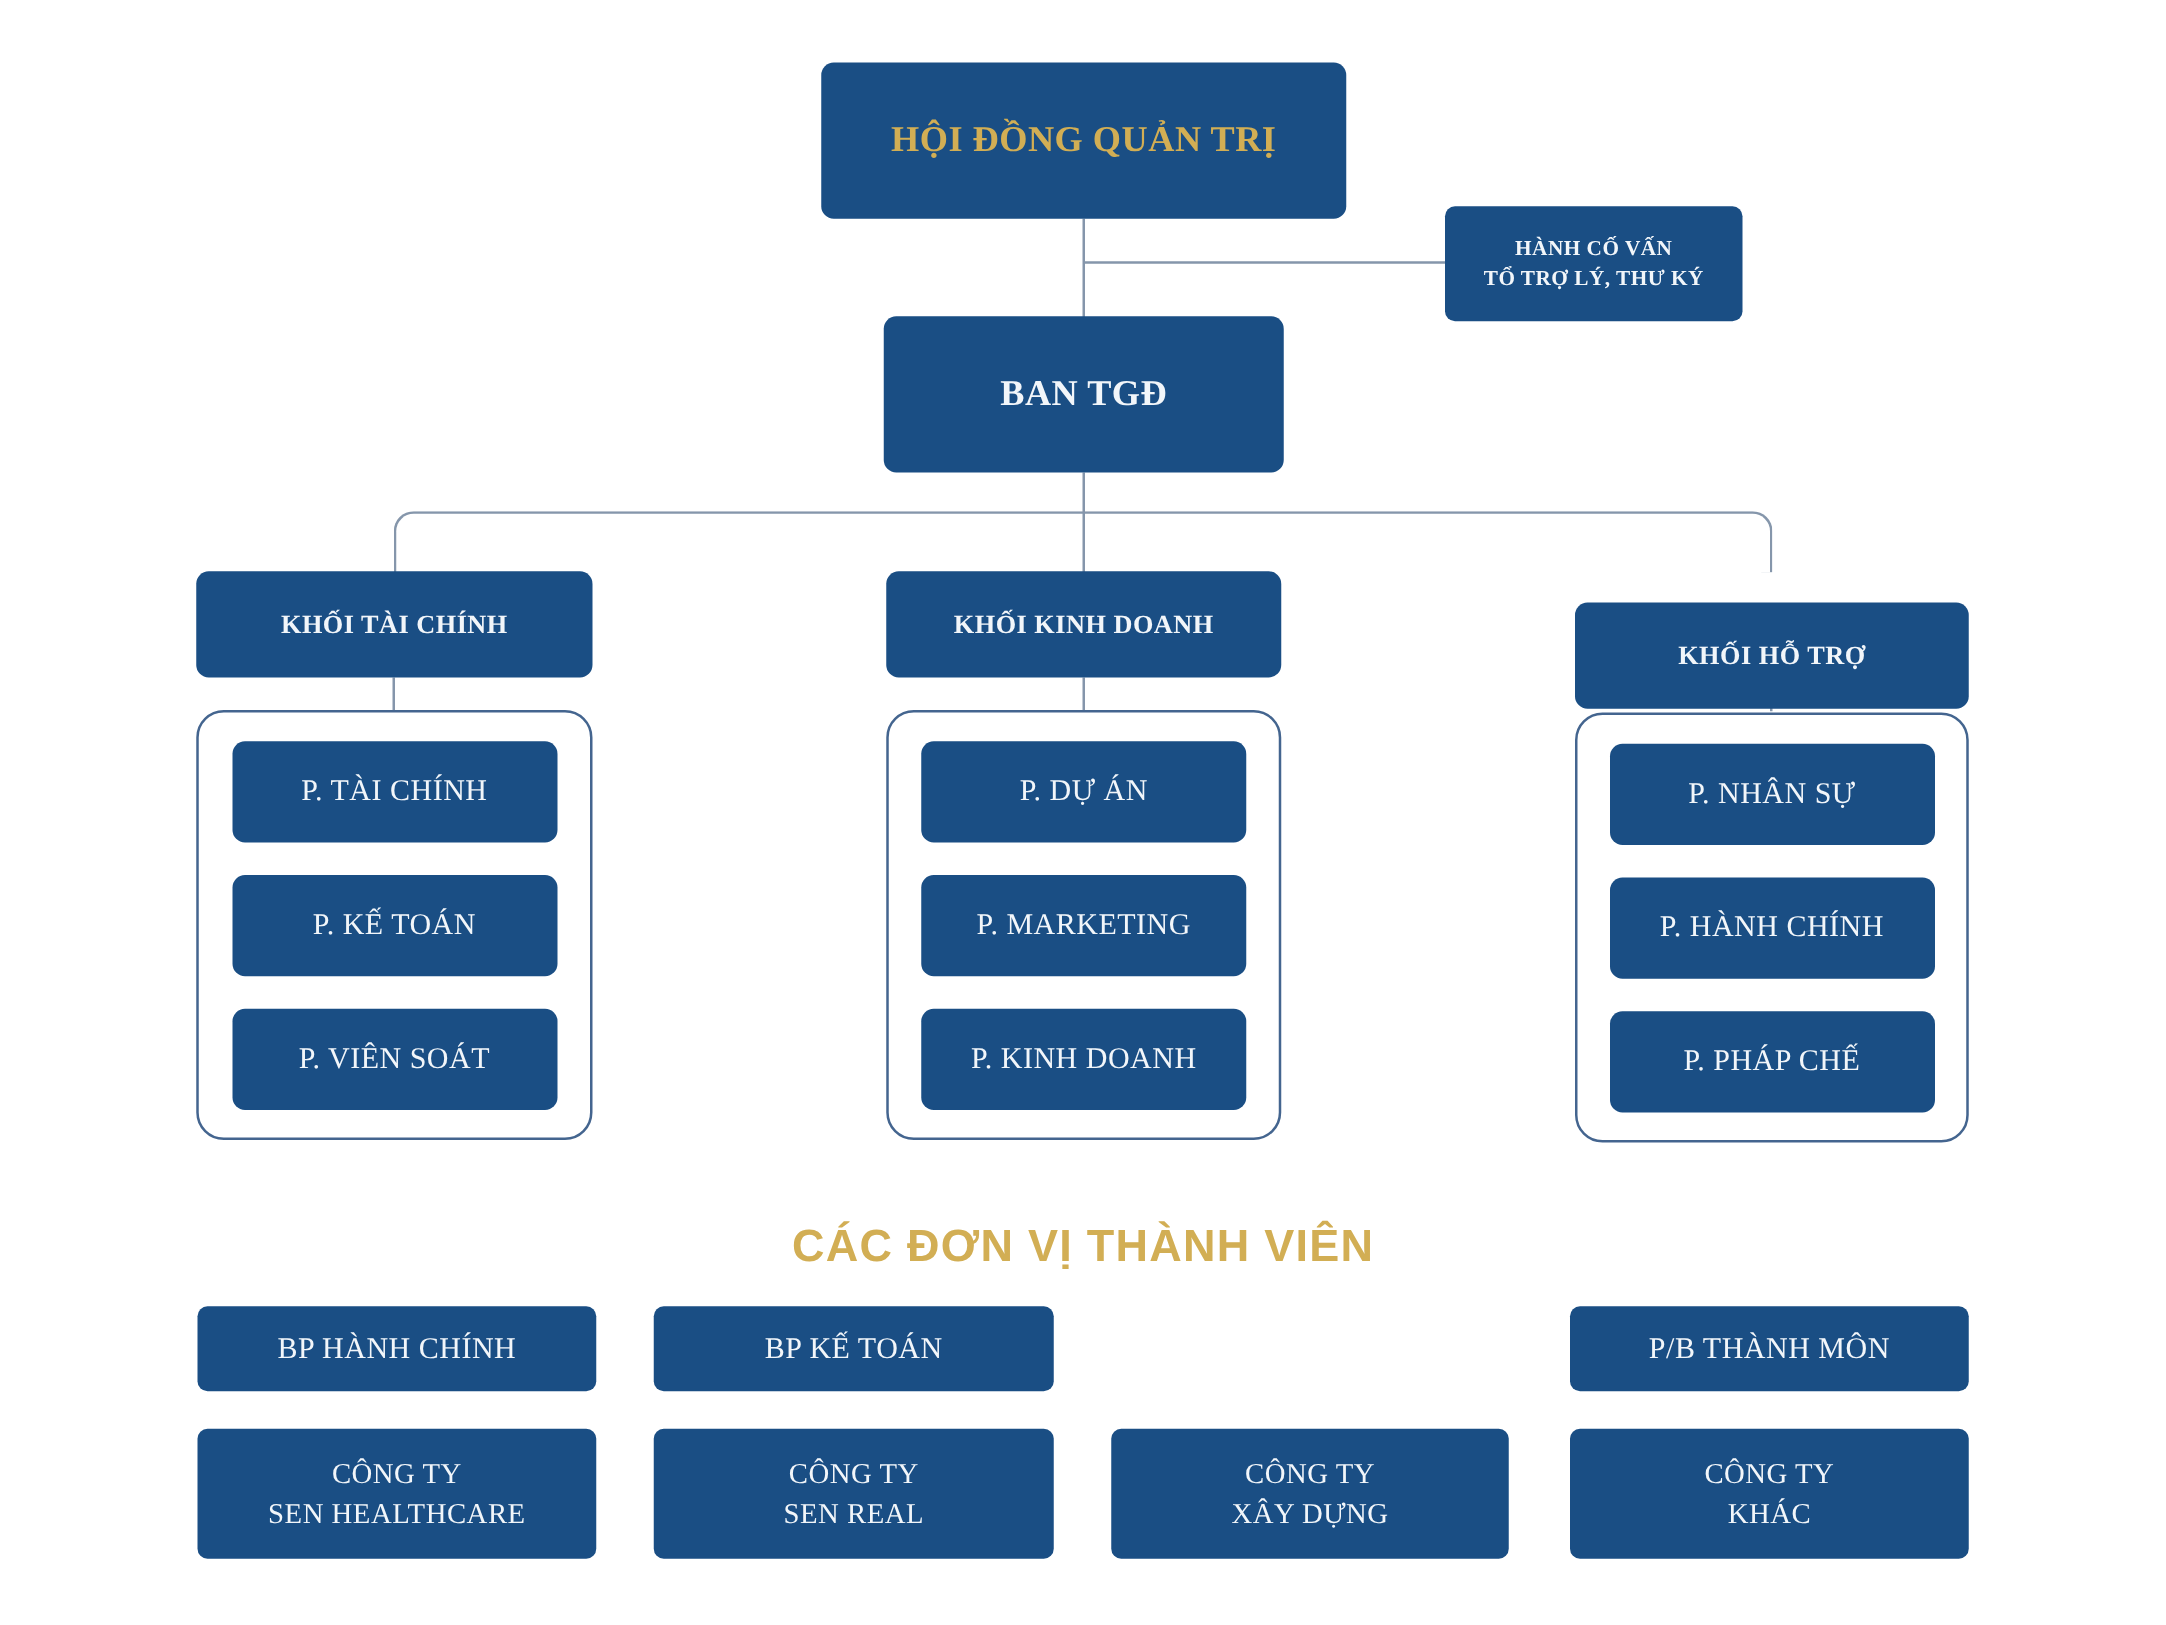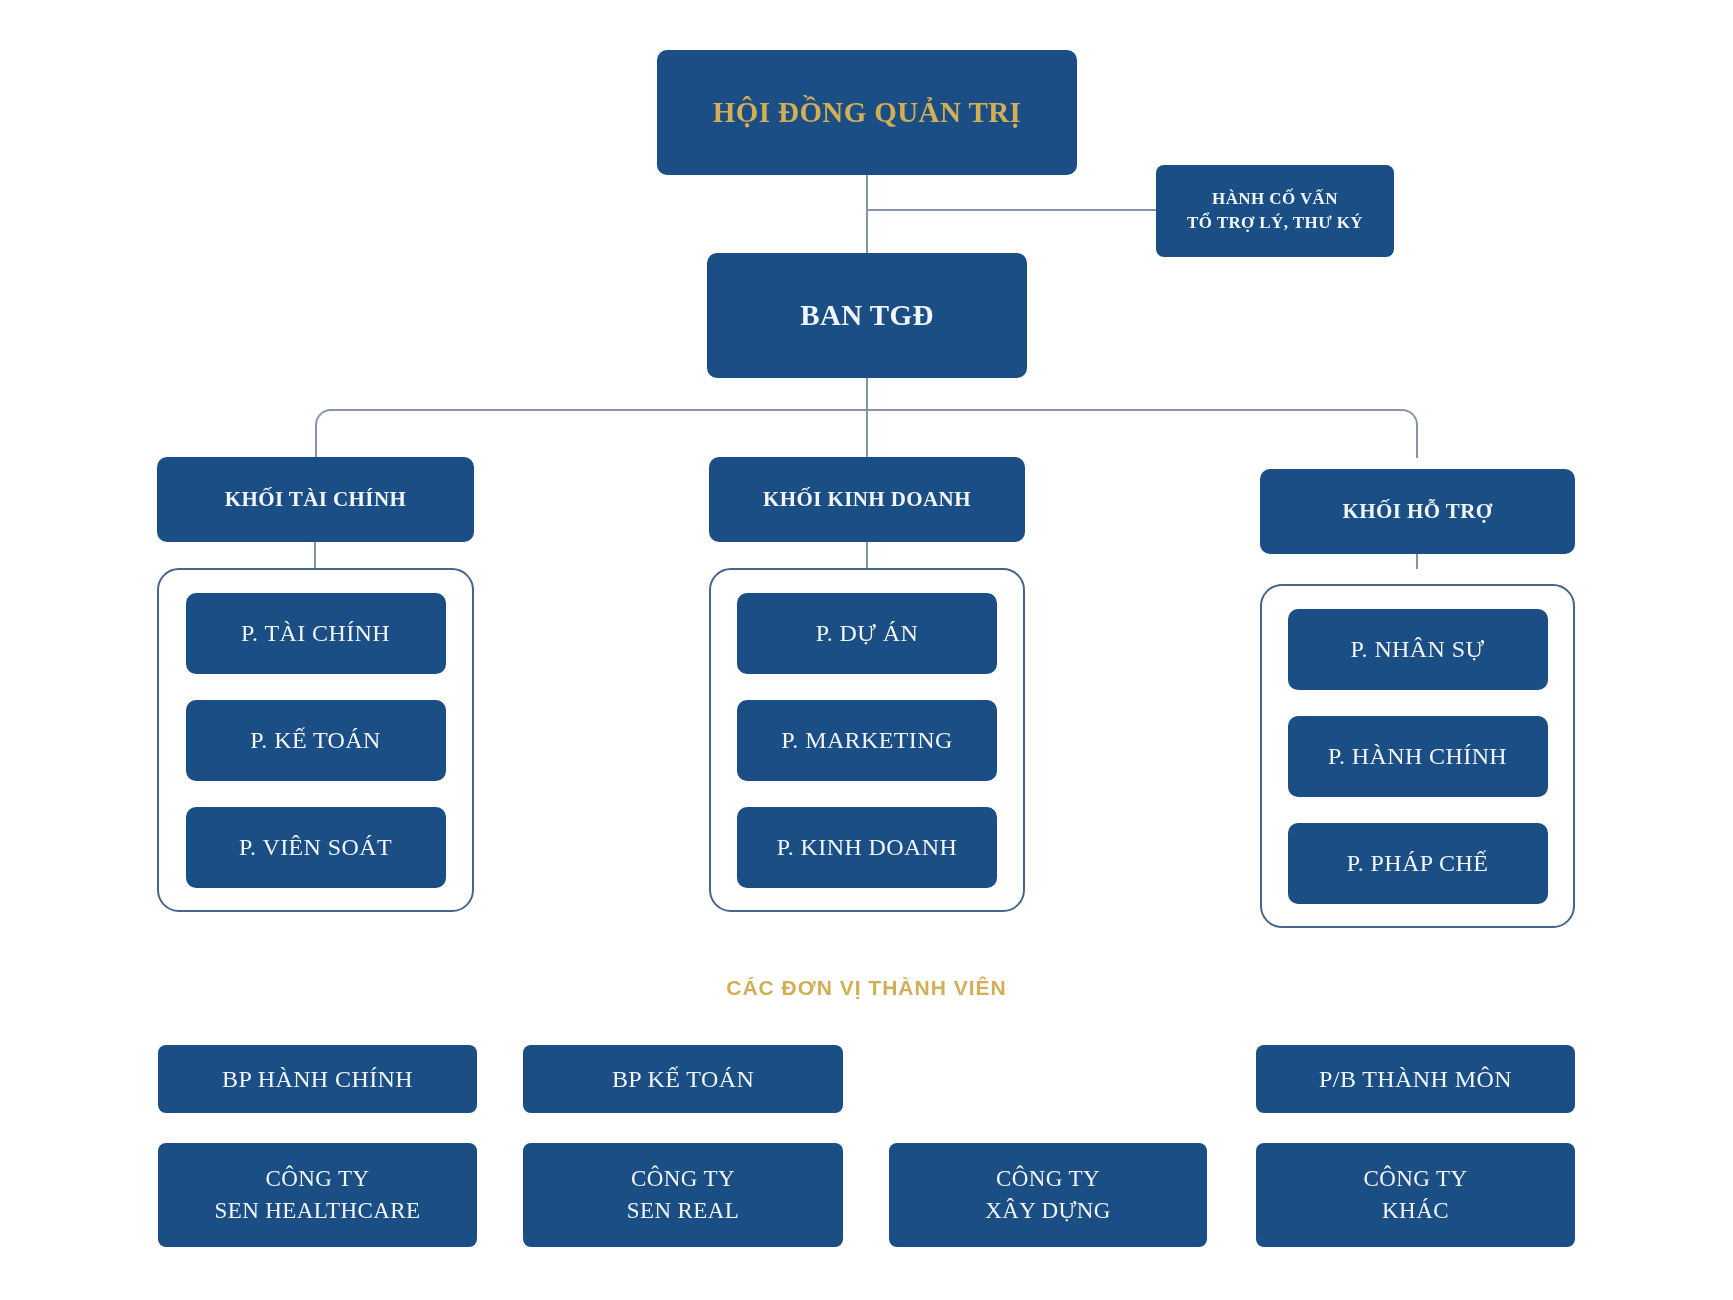--- a/index.html
+++ b/index.html
@@ -47,21 +47,21 @@
   .node.member2 span{font-size:23px;line-height:1.4;}
   
   .group{
     position:absolute;border:2px solid var(--container-border);border-radius:22px;
     display:flex;flex-direction:column;align-items:center;justify-content:center;gap:26px;
     background:transparent;
   }
   .group .node.dept{position:relative;width:260px;height:81px;}
   .section-title{
     position:absolute;left:0;top:976px;width:1733px;text-align:center;
-    color:var(--gold);font-weight:bold;font-size:21px;letter-spacing:1px;
+    color:var(--gold);font-weight:bold;font-size:36px;letter-spacing:1px;
   }
 </style>
 </head>
 <body>
 
 <div class="canvas">
 
   <div class="line v" style="left:866px;top:175px;height:79px;"></div>
   <div class="line h" style="left:867px;top:209px;width:289px;"></div>
   <div class="line v" style="left:866px;top:378px;height:80px;"></div>
@@ -82,21 +82,21 @@
   <div class="node exec" style="left:707px;top:253px;width:320px;height:125px;">
     <span>BAN TGĐ</span>
   </div>
 
   <div class="node division" style="left:157px;top:457px;width:317px;height:85px;">
     <span>KHỐI TÀI CHÍNH</span>
   </div>
   <div class="node division" style="left:709px;top:457px;width:316px;height:85px;">
     <span>KHỐI KINH DOANH</span>
   </div>
-  <div class="node division" style="left:1260px;top:469px;width:315px;height:85px;">
+  <div class="node division" style="left:1260px;top:482px;width:315px;height:85px;">
     <span>KHỐI HỖ TRỢ</span>
   </div>
 
   <div class="group" style="left:157px;top:568px;width:317px;height:344px;">
     <div class="node dept">
         <span>P. TÀI CHÍNH</span>
       </div>
     <div class="node dept">
         <span>P. KẾ TOÁN</span>
       </div>
@@ -110,21 +110,21 @@
         <span>P. DỰ ÁN</span>
       </div>
     <div class="node dept">
         <span>P. MARKETING</span>
       </div>
     <div class="node dept">
         <span>P. KINH DOANH</span>
       </div>
   </div>
 
-  <div class="group" style="left:1260px;top:584px;width:315px;height:344px;">
+  <div class="group" style="left:1260px;top:570px;width:315px;height:344px;">
     <div class="node dept">
         <span>P. NHÂN SỰ</span>
       </div>
     <div class="node dept">
         <span>P. HÀNH CHÍNH</span>
       </div>
     <div class="node dept">
         <span>P. PHÁP CHẾ</span>
       </div>
   </div>

